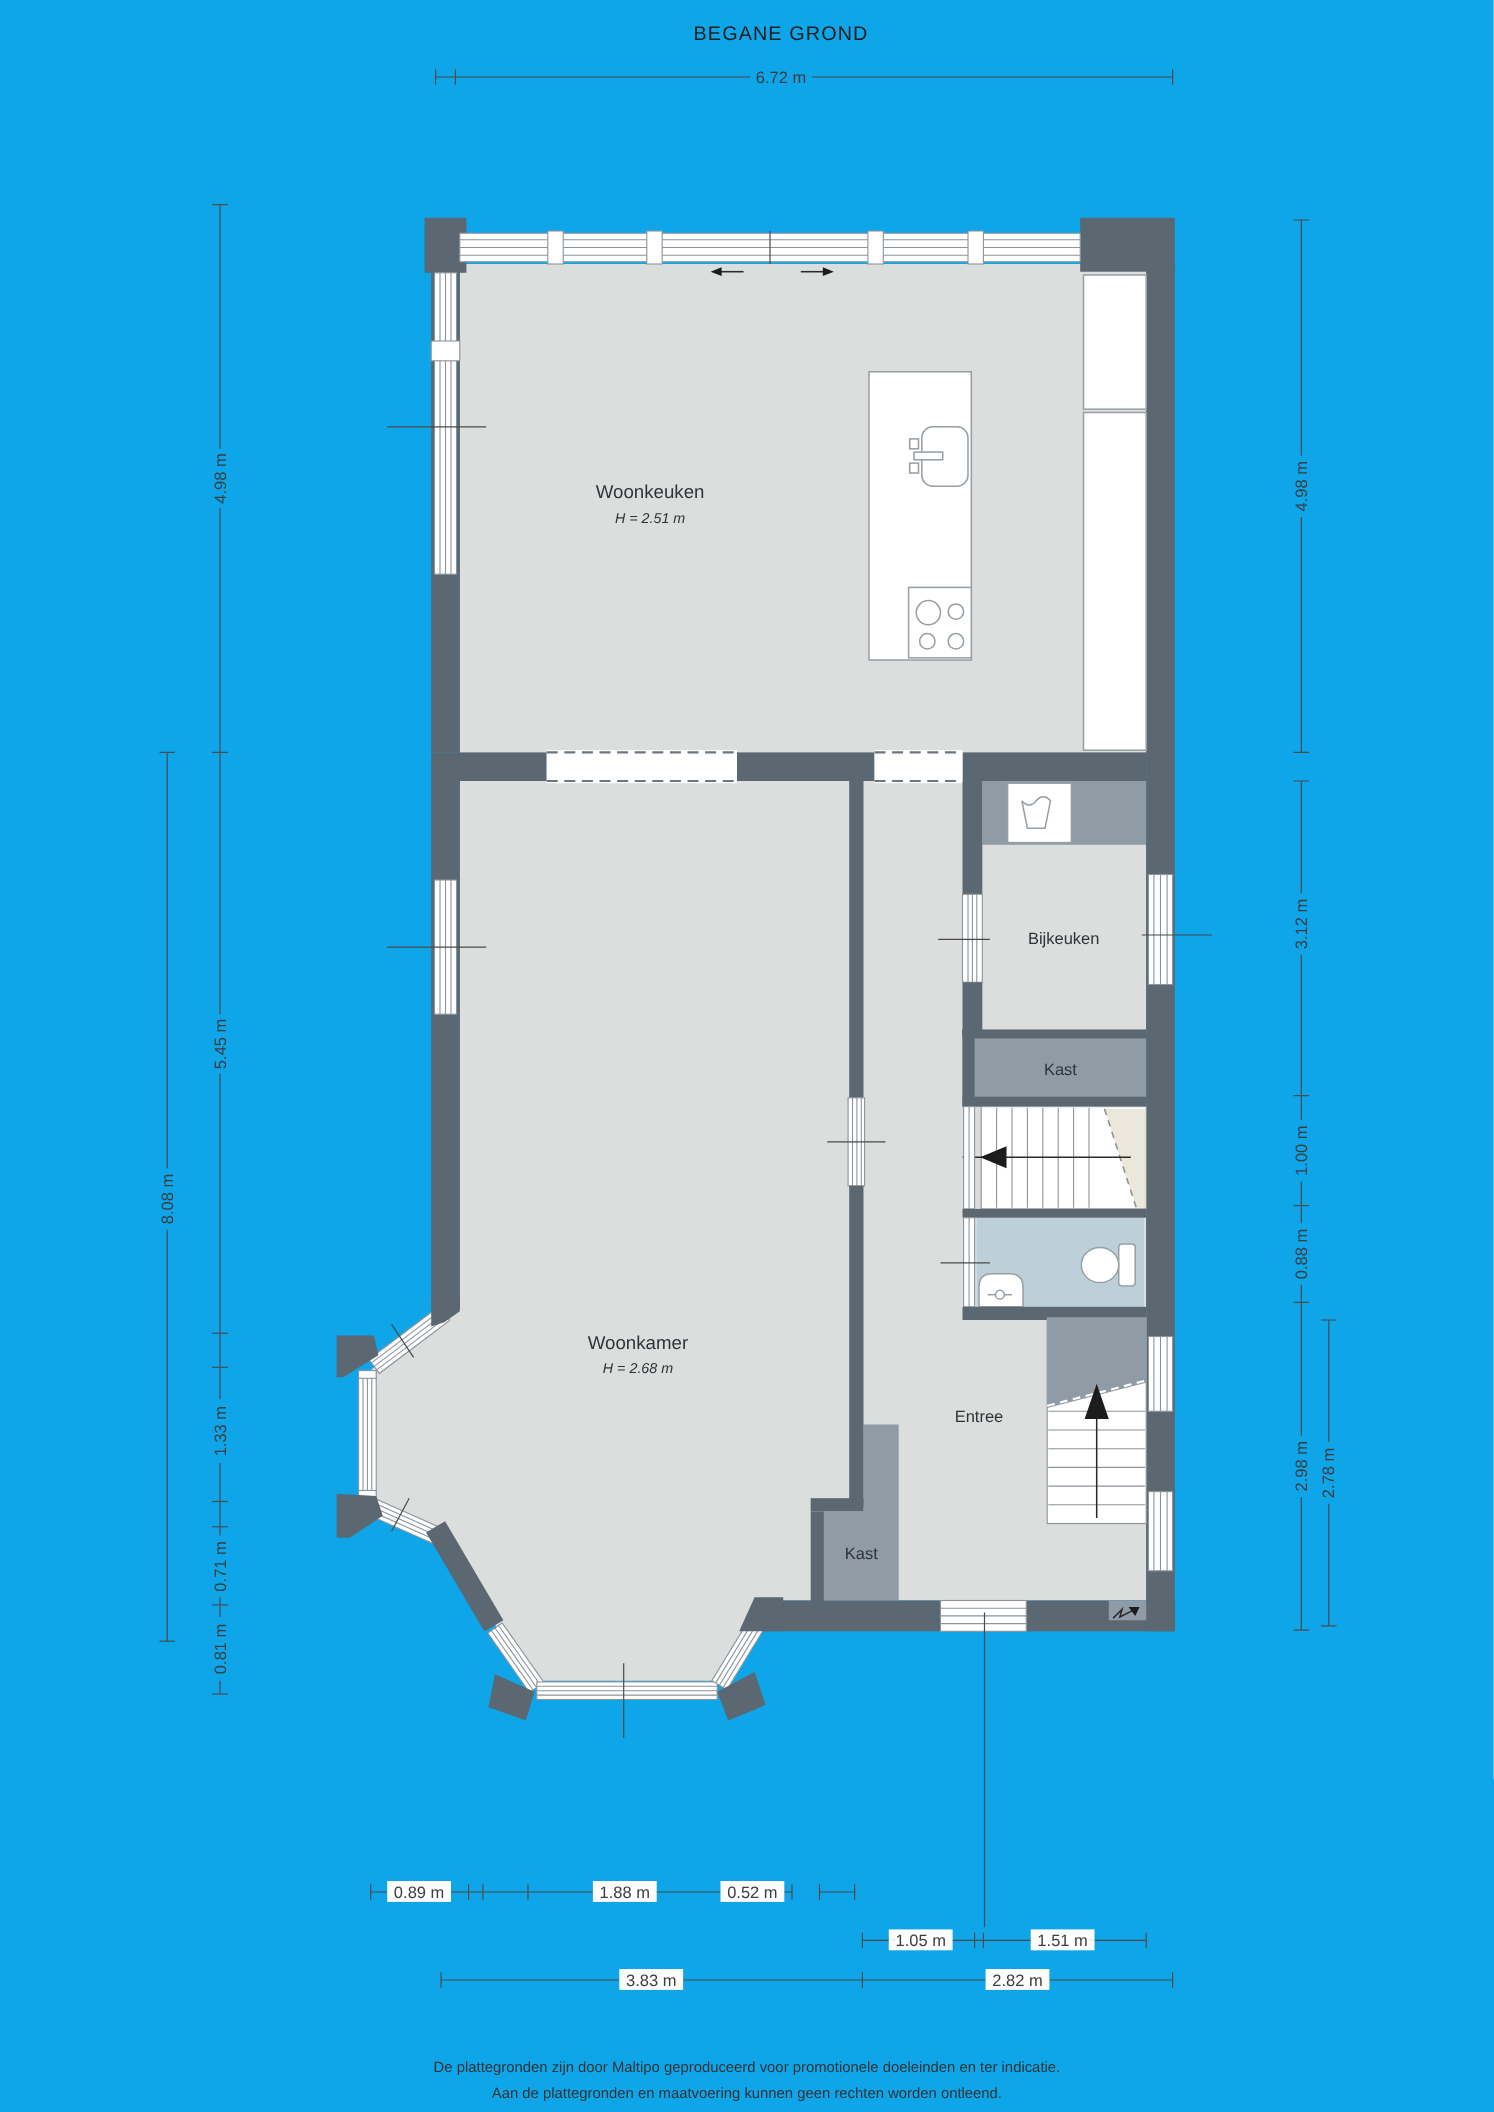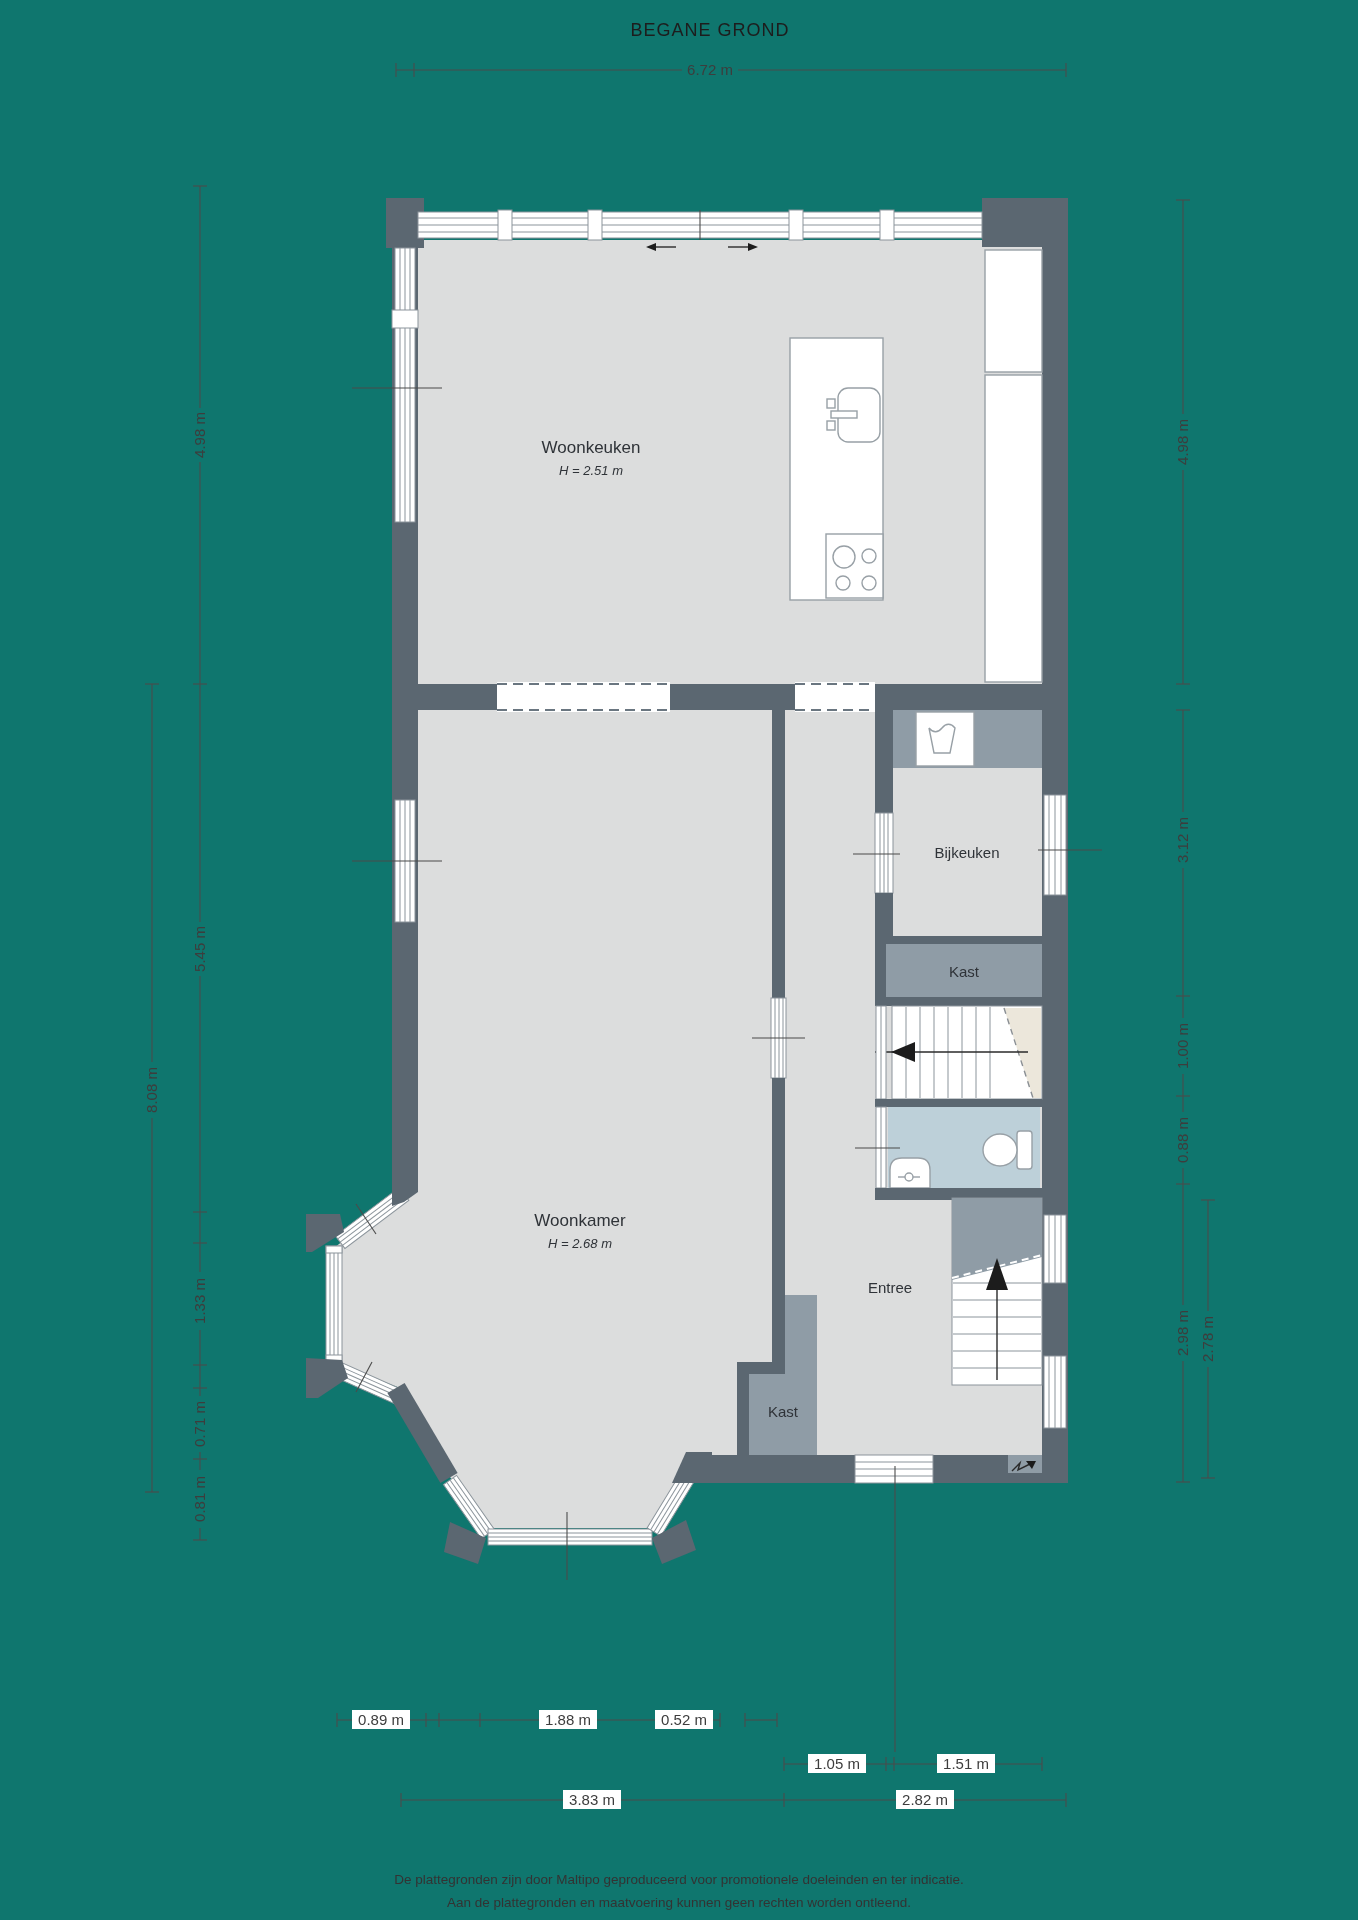--- a/index.html
+++ b/index.html
@@ -1,17 +1,17 @@
 <!DOCTYPE html>
 <html><head>
 <meta charset="utf-8">
 <style>
   html,body{margin:0;padding:0;background:#fff;}
   body{font-family:"Liberation Sans", sans-serif;}
-  #stage{width:1358px;height:1920px;position:relative;background:#0f766e;}
+  #stage{width:1358px;height:1920px;position:relative;background:#0ea5e9;}
   svg{display:block;}
   .wall{fill:#5b6771;}
   .cab{fill:#8f9ca6;}
   .beige{fill:#ece7db;}
   .wc{fill:#bdd0d9;}
   .floor{fill:#dcdddd;}
   .win{fill:#ffffff;stroke:#8b949b;stroke-width:1;}
   .wline{stroke:#8b949b;stroke-width:1;fill:none;}
   .fix{fill:#ffffff;stroke:#98a0a6;stroke-width:1.4;}
   .fixl{stroke:#98a0a6;stroke-width:1.4;fill:none;}

